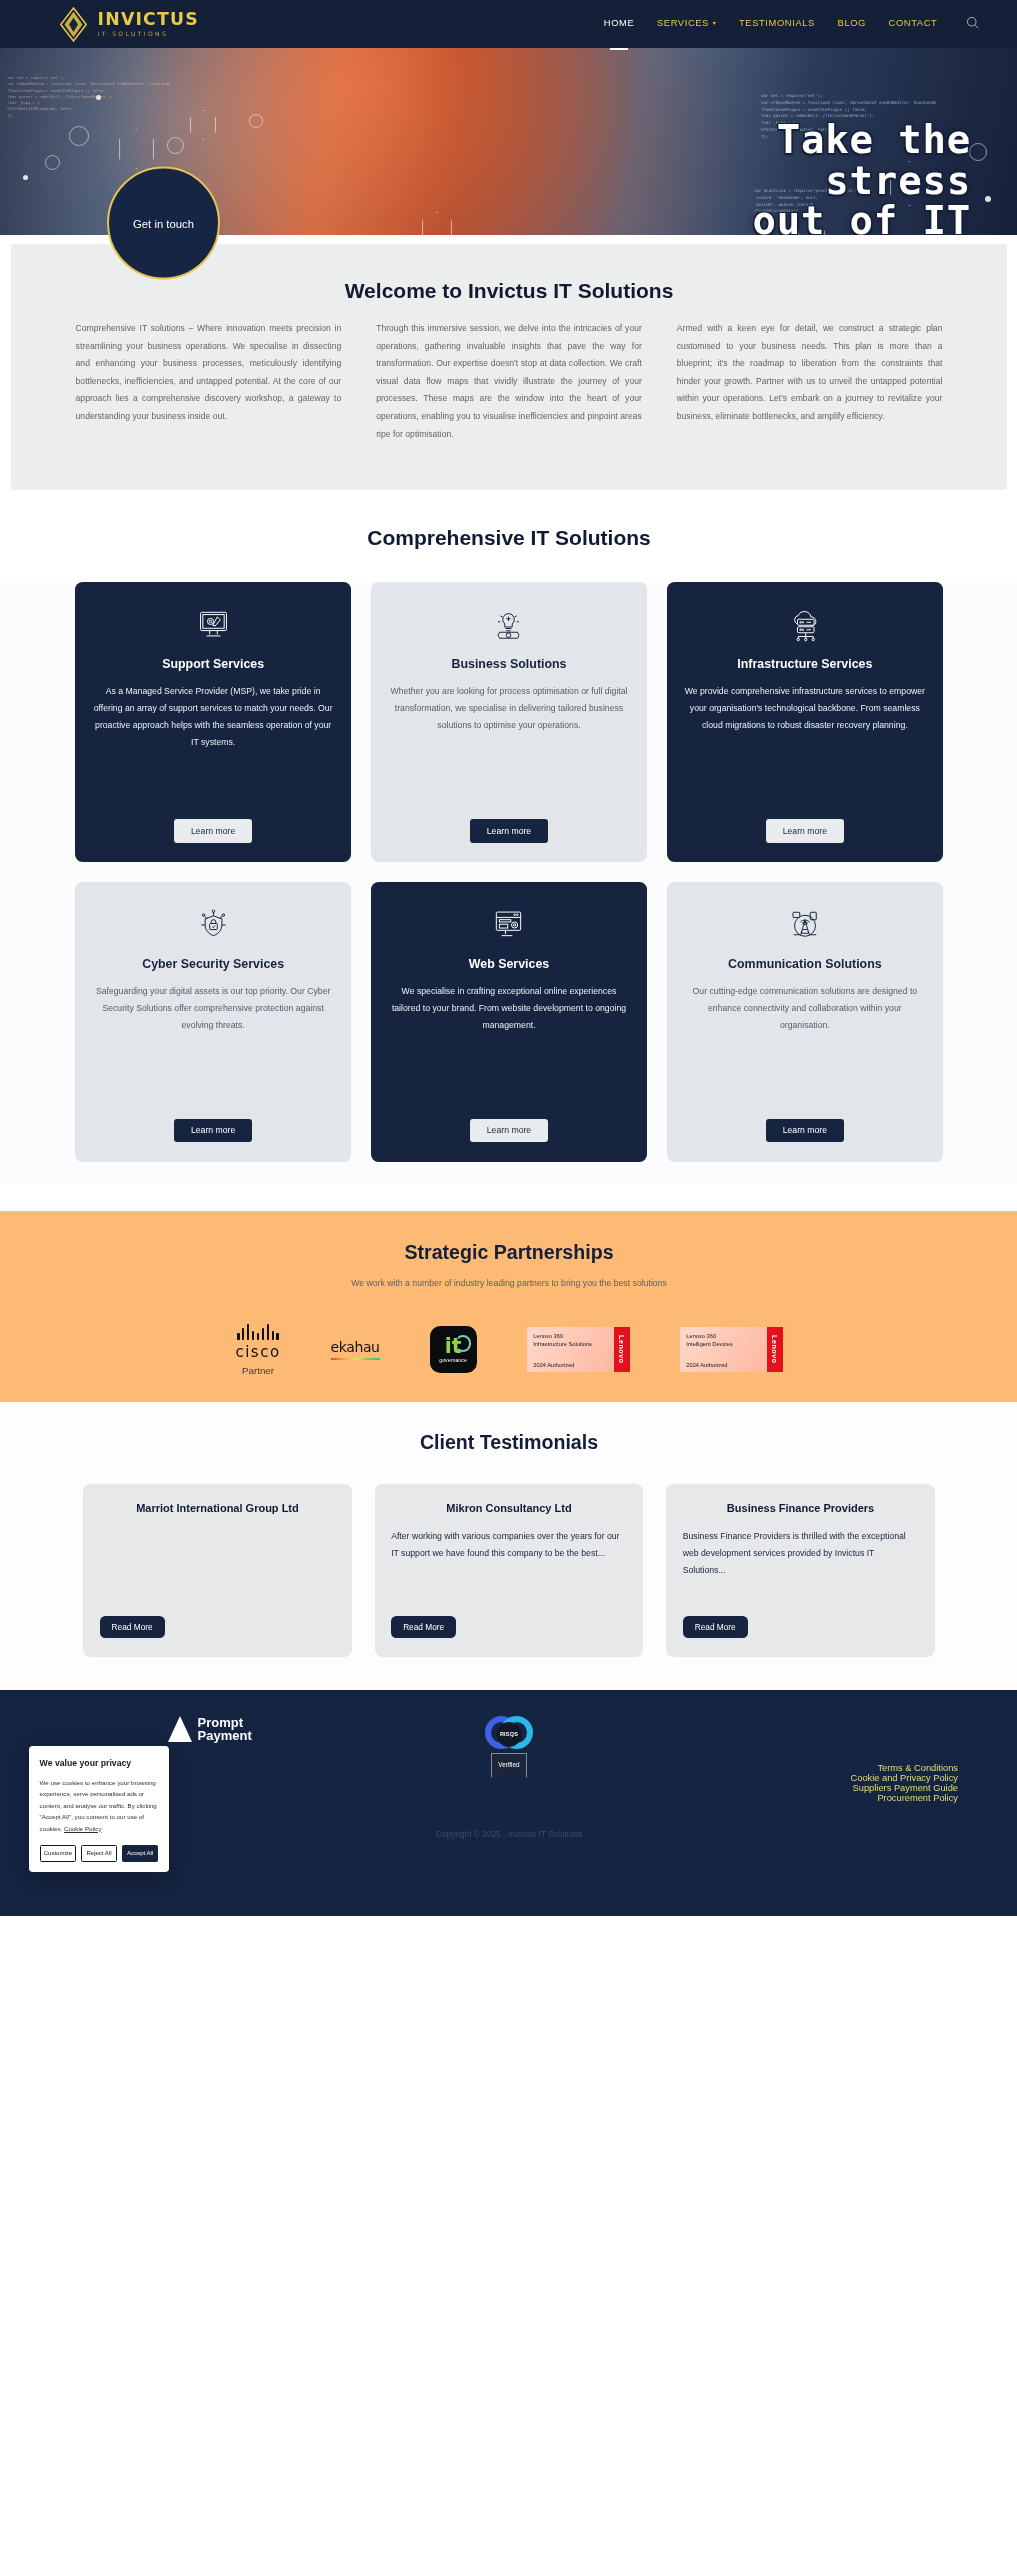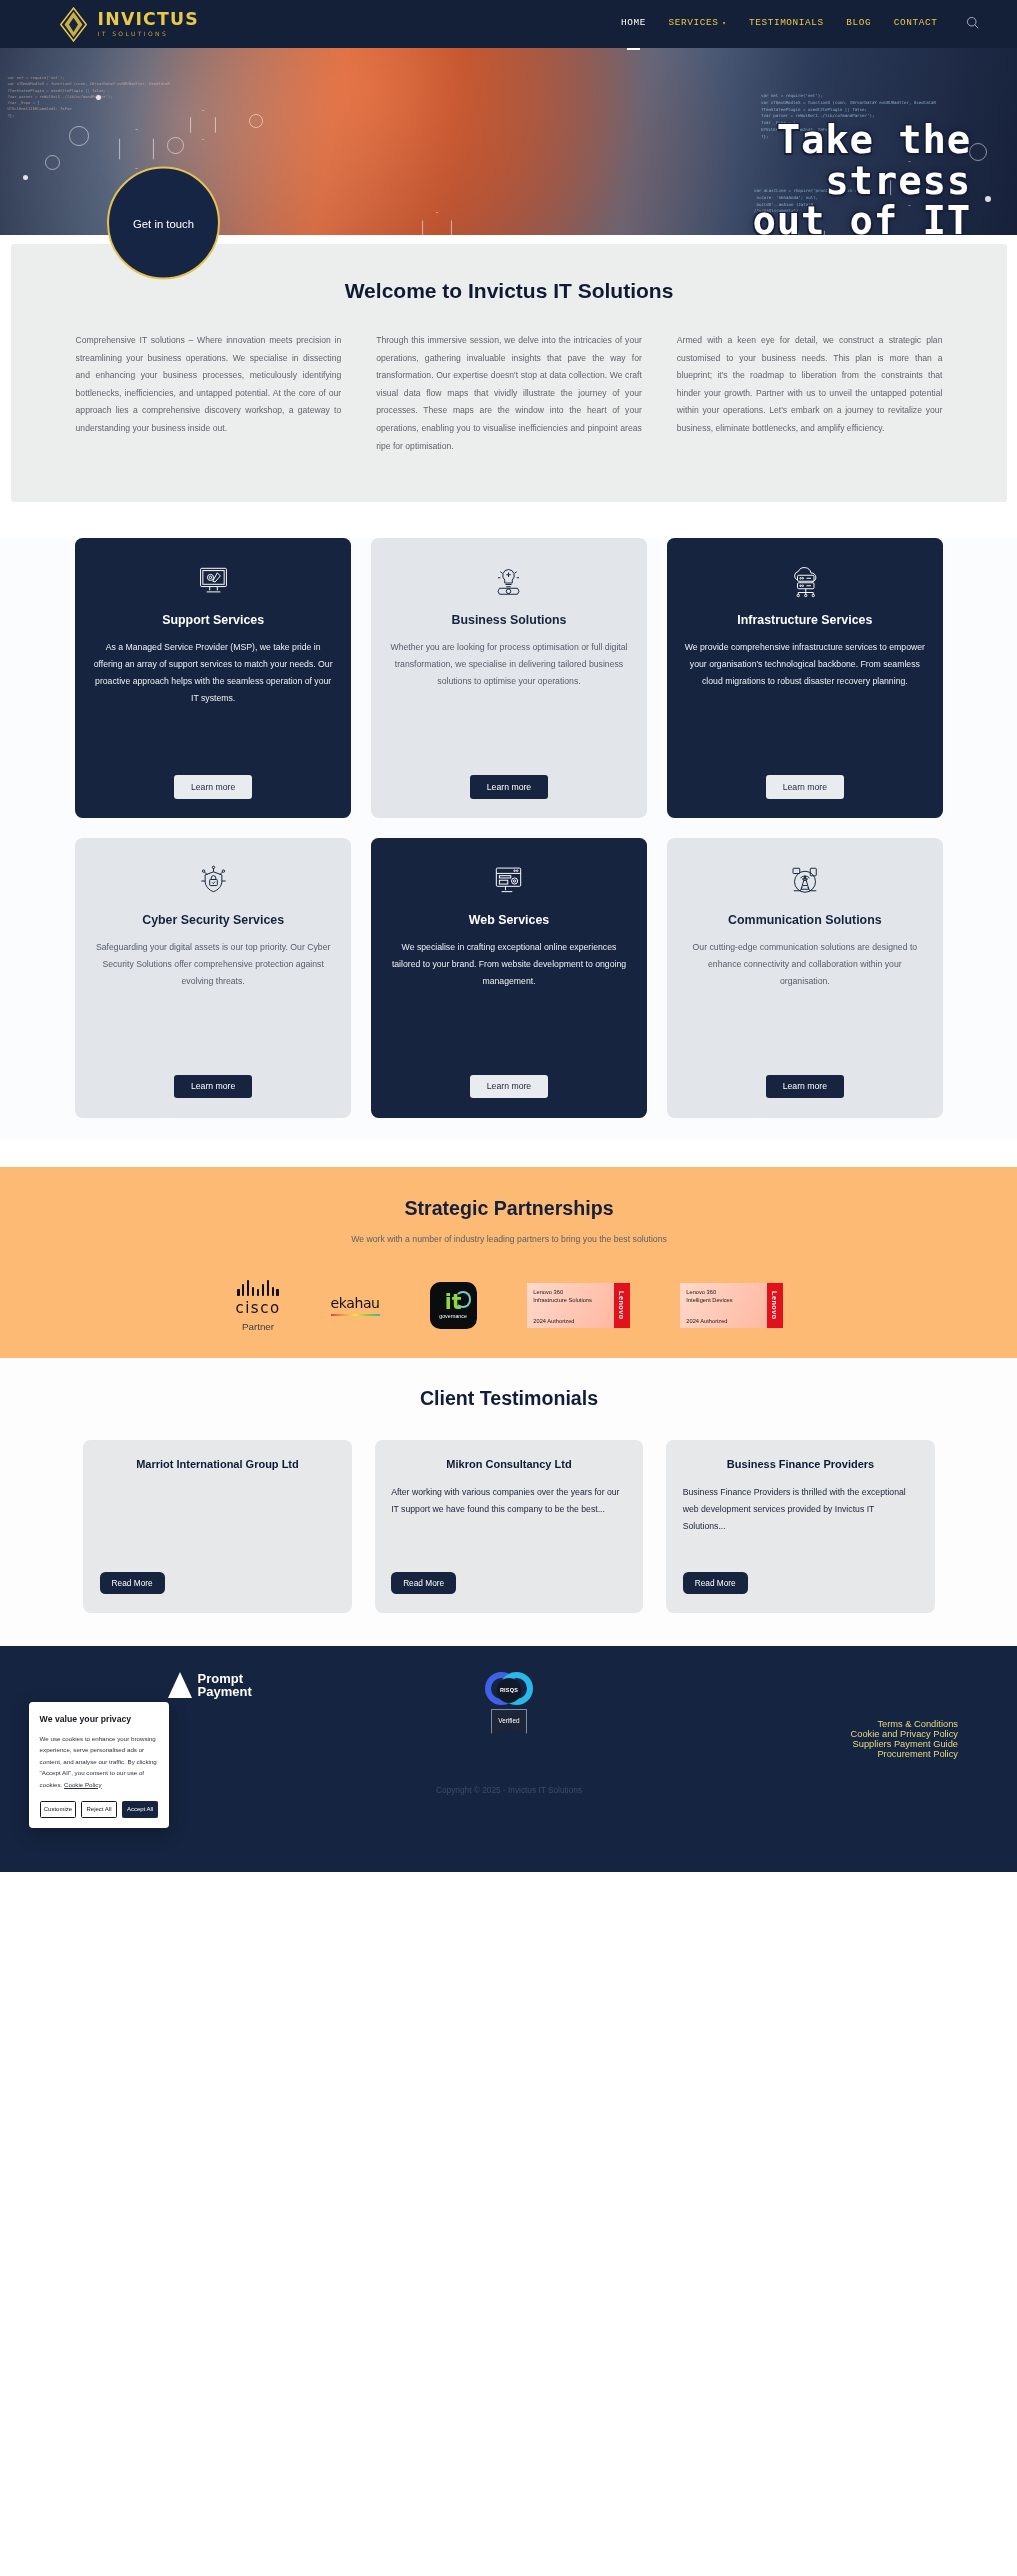--- a/index.html
+++ b/index.html
@@ -26,21 +26,21 @@
     font-size:17.3px; font-weight:bold; letter-spacing:1.2px;
     color:#e9c84a; font-family:"DejaVu Sans", sans-serif;
   }
   .brand-sub {
     font-size:6px; letter-spacing:2.4px; color:#c3a93c; margin-top:3px;
     font-family:"DejaVu Sans", sans-serif;
   }
   .nav { display:flex; align-items:center; gap:22.6px; }
   .nav-item {
     font-size:9.4px; letter-spacing:0.6px; color:#e9c84a;
-    font-family:Liberation Mono, monospace; cursor:pointer;
+    font-family:Liberation Sans, sans-serif; cursor:pointer;
     position:relative; padding-bottom:2.3px; display:flex; align-items:center; gap:3.8px;
   }
   .nav-item.active { color:#ffffff; }
   .nav-item.active::after{
     content:""; position:absolute; left:6px; right:6px; bottom:-19.6px;
     height:2.3px; background:#ffffff;
   }
   .caret { font-size:6px; }
   .search-icon { margin-left:6px; cursor:pointer; opacity:.8; }
 
@@ -91,21 +91,21 @@
     font-size:9.8px; line-height:1.55; color:#ecf2fb; letter-spacing:0.3px;
     text-shadow:-0.8px -0.8px 0 #1c2a45,0.8px -0.8px 0 #1c2a45,-0.8px 0.8px 0 #1c2a45,0.8px 0.8px 0 #1c2a45;
   }
 
   
   .welcome {
     margin:9px 10.6px 0 10.6px; background:#eceded;
     border-radius:3px; padding:35px 65px 47px 65px;
   }
   .welcome h2 {
-    text-align:center; font-size:21px; color:#101a33; margin-bottom:29px;
+    text-align:center; font-size:21px; color:#101a33; margin-bottom:17px;
     font-weight:bold;
   }
   .cols { display:flex; gap:35px; }
   .col {
     flex:1; font-size:8.6px; line-height:2.05; color:#60646b;
     text-align:justify;
   }
 
   
   .services { padding:36px 0 27px 0; background:#fff; }
@@ -345,20 +345,21 @@
   <div class="welcome">
     <h2>Welcome to Invictus IT Solutions</h2>
     <div class="cols">
       <div class="col">Comprehensive IT solutions – Where innovation meets precision in streamlining your business operations. We specialise in dissecting and enhancing your business processes, meticulously identifying bottlenecks, inefficiencies, and untapped potential. At the core of our approach lies a comprehensive discovery workshop, a gateway to understanding your business inside out.</div>
       <div class="col">Through this immersive session, we delve into the intricacies of your operations, gathering invaluable insights that pave the way for transformation. Our expertise doesn't stop at data collection. We craft visual data flow maps that vividly illustrate the journey of your processes. These maps are the window into the heart of your operations, enabling you to visualise inefficiencies and pinpoint areas ripe for optimisation.</div>
       <div class="col">Armed with a keen eye for detail, we construct a strategic plan customised to your business needs. This plan is more than a blueprint; it's the roadmap to liberation from the constraints that hinder your growth. Partner with us to unveil the untapped potential within your operations. Let's embark on a journey to revitalize your business, eliminate bottlenecks, and amplify efficiency.</div>
     </div>
   </div>
 
   <div class="services">
+    <h2>Comprehensive IT Solutions</h2>
     <div class="svc-wrap">
       <div class="svc-grid">
 
         <div class="card dark">
           <div class="card-icon">
             <svg width="35" height="32" viewBox="0 0 46 42" fill="none" stroke="#ffffff" stroke-width="1.3">
               <rect x="6" y="3" width="34" height="24" rx="1.5"></rect>
               <rect x="9" y="6" width="28" height="18"></rect>
               <path d="M18 27v5M28 27v5M14 34h18"></path>
               <circle cx="19" cy="15" r="4"></circle>

